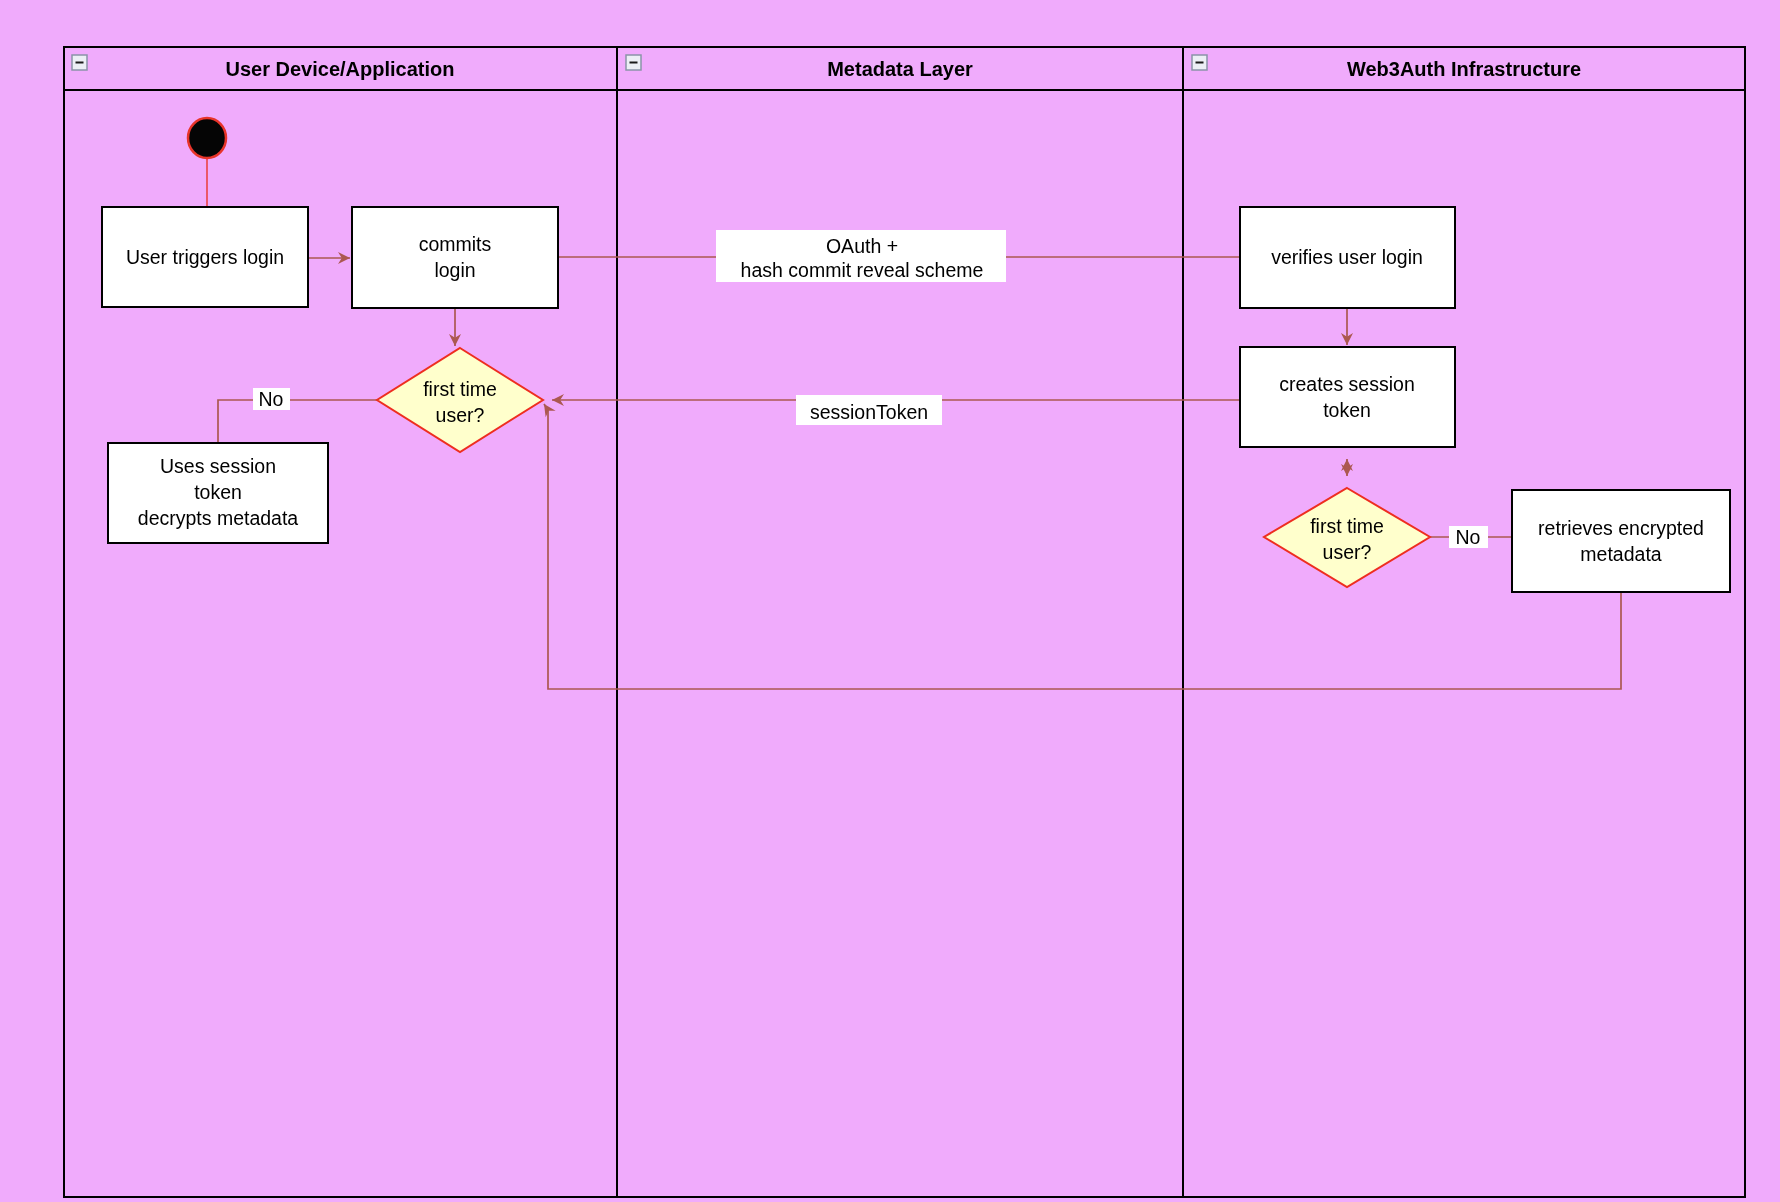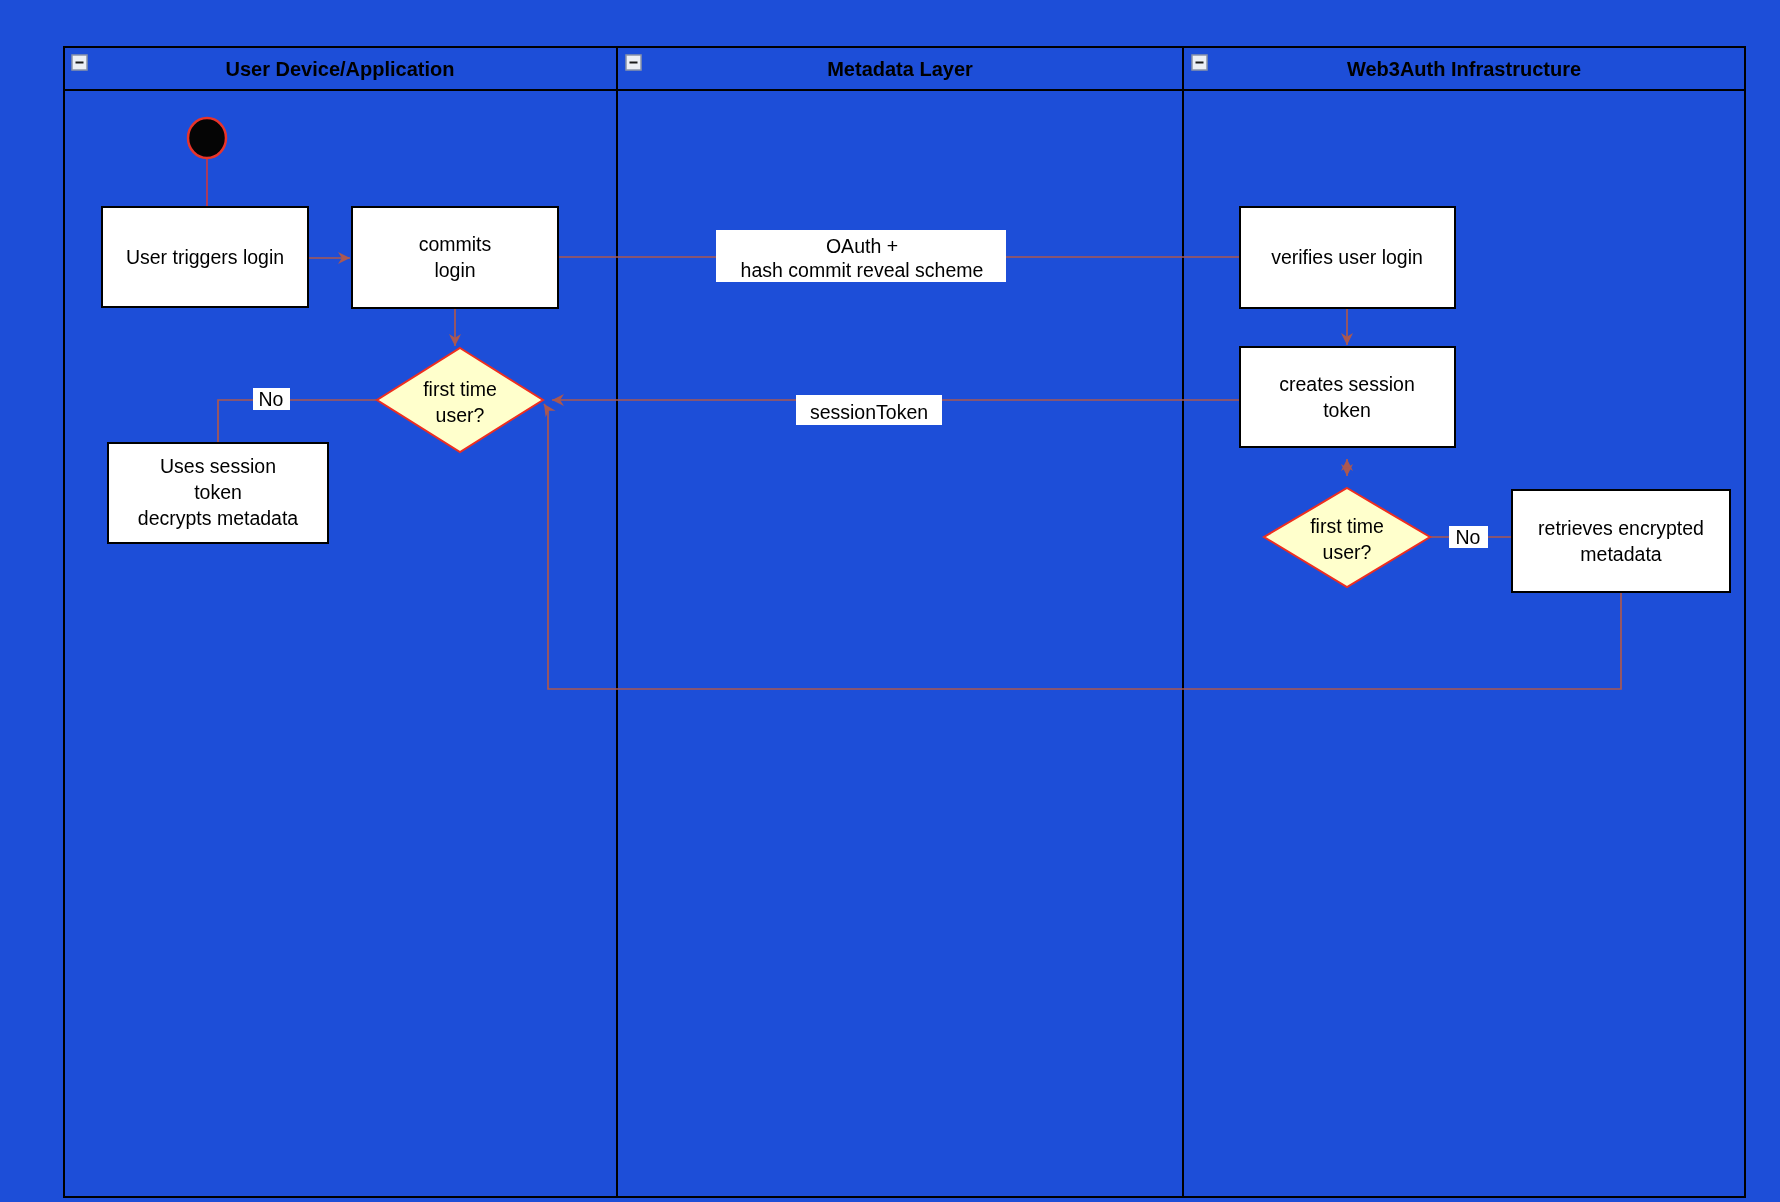--- a/index.html
+++ b/index.html
@@ -1,16 +1,16 @@
 <!DOCTYPE html>
 <html><head>
 <meta charset="utf-8">
 <style>
   html,body{margin:0;padding:0;background:#ffffff;}
-  .canvas{position:relative;width:1780px;height:1202px;background:#1d4ed8;overflow:hidden;}
+  .canvas{position:relative;width:1780px;height:1202px;background:#f0abfc;overflow:hidden;}
   svg{display:block;}
   svg text{font-family:"Liberation Sans","DejaVu Sans",sans-serif;fill:#000000;}
   .lane-title{font-size:20px;font-weight:bold;}
   .node-label{font-size:19.5px;}
   .edge-label{font-size:19.5px;}
   .shape{fill:#ffffff;stroke:#000000;stroke-width:2;}
   .gap{fill:#ffffff;stroke:none;}
   .frame{fill:none;stroke:#000000;stroke-width:2;}
   .laneline{stroke:#000000;stroke-width:2;}
   .collapse-box{fill:#eceff5;stroke:#8a94a8;stroke-width:1.5;}

